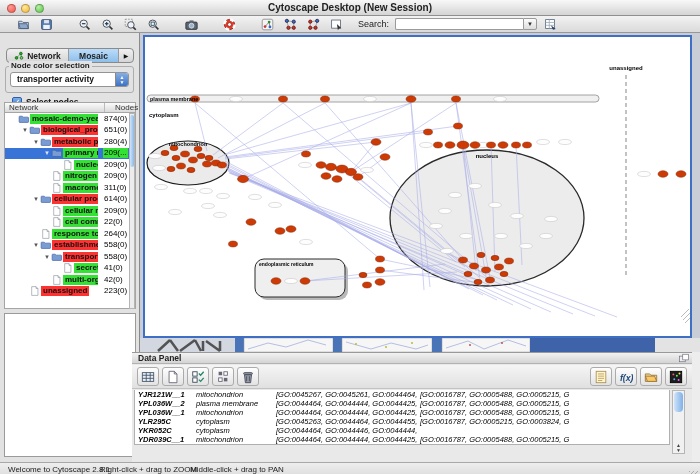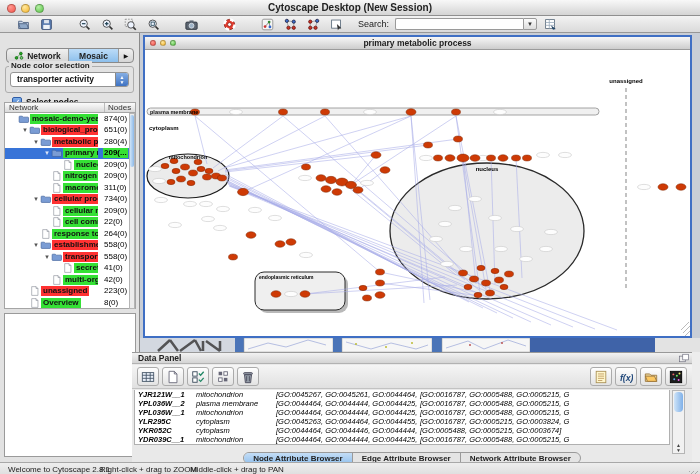--- a/index.html
+++ b/index.html
@@ -45,31 +45,31 @@
   .combo { position:absolute; top:39px; left:10px; width:119px; height:15px; background:#fff; border:1px solid #949494;
     border-radius:3px; font-size:8.5px; font-weight:bold; line-height:13px; padding-left:6px; }
   .combo-cap { position:absolute; right:0; top:0; bottom:0; width:13px; background:linear-gradient(#85aee4,#3e72c2);
     border-left:1px solid #888; border-radius:0 2px 2px 0; display:flex; flex-direction:column; align-items:center; justify-content:center; color:#fff; }
   .combo-cap span { font-size:5px; line-height:4.5px; }
   .cp-check { position:absolute; top:63px; left:12px; height:11px; display:flex; align-items:center; gap:4px; font-size:8.5px; font-weight:bold; }
   .cbox { width:10px; height:10px; background:linear-gradient(#7fb0ea,#3a6fc2); border:1px solid #2d5ba6; border-radius:2px;
     color:#fff; font-size:8px; line-height:9px; text-align:center; font-weight:bold; }
   .tree-h { position:absolute; top:69px; left:4px; width:132px; height:11px; background:linear-gradient(#fbfbfb,#dadada);
     border:1px solid #a5a5a5; font-size:8px; color:#333; line-height:10px; }
-  .tree-h .c1 { position:absolute; left:4px; } .tree-h .c2 { position:absolute; left:99px; border-left:1px solid #bbb; padding-left:3px; top:0; bottom:0; line-height:10px; }
+  .tree-h .c1 { position:absolute; left:4px; } .tree-h .c2 { position:absolute; left:99px; border-left:1px solid #bbb; padding-left:10px; top:0; bottom:0; line-height:10px; }
   .tree { position:absolute; top:80px; left:4px; width:132px; height:196px; background:#fff; border:1px solid #a5a5a5; border-top:none; overflow:hidden; }
   .trow { position:relative; height:11.5px; display:flex; align-items:center; white-space:nowrap; }
   .trow.sel { background:#3874d8; }
   .arr { width:8px; font-size:7px; color:#555; text-align:center; flex:none; }
   .trow.sel .arr { color:#dce6f8; }
   .ticon { width:12px; flex:none; display:flex; align-items:center; }
   .tlabel { font-size:8px; font-weight:bold; padding:0 2px; overflow:hidden; line-height:10px; }
   .tlabel.green { background:#35e135; } .tlabel.red { background:#ff3232; }
   .tcount { position:absolute; left:98px; font-size:8px; color:#000; padding:0 1px; line-height:10px; }
-  .trow.sel .tcount { background:#35e135;font-weight:bold; }
+  .trow.sel .tcount { background:#35e135; }
   .tree-sb { position:absolute; top:80px; right:4px; width:6px; height:196px; background:#ececec; border:1px solid #b5b5b5; }
   .tree-sb .thumb { margin:1px auto 0; width:4px; height:52px; background:linear-gradient(90deg,#cfe4f8,#8db9e8); border-radius:2px; }
   .birdseye { position:absolute; top:280px; left:4px; width:132px; height:144px; background:#fff; border:1px solid #9a9a9a; }
 
   
   .desktop { position:absolute; left:140px; top:33px; width:560px; height:319px; background:#c9ced6; overflow:hidden; }
   .frame { position:absolute; left:3px; top:2px; width:549px; height:303px; border:2px solid #3f6fc4; background:#fff; }
   .frame-tb { height:13px; background:linear-gradient(#f7f7f7,#cdcdcd); border-bottom:1px solid #9b9b9b;
     font-size:8.5px; font-weight:bold; text-align:center; line-height:12px; position:relative; color:#222; }
   .frame-tb .lights { left:5px; top:3px; gap:4px; }
@@ -342,21 +342,21 @@
           <span class="tcount">311(0)</span>
         </div>
         <div class="trow" style="padding-left: 27px;">
           <span class="arr">▾</span>
           <span class="ticon">
             <svg width="11" height="10" viewBox="0 0 16 16">
               <path d="M1 4.5a1 1 0 011-1h4L7.5 5H15a1 1 0 011 1v6.5a1 1 0 01-1 1H2a1 1 0 01-1-1z" fill="#7a9cd4" stroke="#3b5d96"></path>
             </svg>
           </span>
           <span class="tlabel red" style="max-width: 46px;">cellular process</span>
-          <span class="tcount">734(0)</span>
+          <span class="tcount">614(0)</span>
         </div>
         <div class="trow" style="padding-left: 38px;">
           <span class="arr"></span>
           <span class="ticon">
             <svg width="11" height="10" viewBox="0 0 16 16">
               <path d="M3.5 1h7l3 3v11h-10z" fill="#fff" stroke="#8a8f99"></path>
               <path d="M10.5 1v3h3" fill="none" stroke="#8a8f99"></path>
             </svg>
           </span>
           <span class="tlabel green" style="max-width: 35px;">cellular metabol</span>
@@ -429,49 +429,30 @@
         <div class="trow" style="padding-left: 16px;">
           <span class="arr"></span>
           <span class="ticon">
             <svg width="11" height="10" viewBox="0 0 16 16">
               <path d="M3.5 1h7l3 3v11h-10z" fill="#fff" stroke="#8a8f99"></path>
               <path d="M10.5 1v3h3" fill="none" stroke="#8a8f99"></path>
             </svg>
           </span>
           <span class="tlabel red" style="max-width: 57px;">unassigned</span>
           <span class="tcount">223(0)</span>
-        </div>
-        <div class="trow" style="padding-left: 16px;">
-          <span class="arr"></span>
-          <span class="ticon">
-            <svg width="11" height="10" viewBox="0 0 16 16">
-              <path d="M3.5 1h7l3 3v11h-10z" fill="#fff" stroke="#8a8f99"></path>
-              <path d="M10.5 1v3h3" fill="none" stroke="#8a8f99"></path>
-            </svg>
-          </span>
-          <span class="tlabel green" style="max-width: 57px;">Overview</span>
-          <span class="tcount">8(0)</span>
         </div>
       </div>
     <div class="tree-sb">
         <div class="thumb"></div>
       </div>
     <div class="birdseye"></div>
   </div>
 
   <div class="desktop">
     <div class="frame">
-      <div class="frame-tb">
-        <div class="lights">
-          <span class="light red"></span>
-          <span class="light yellow"></span>
-          <span class="light green"></span>
-        </div>
-        <span>primary metabolic process</span>
-      </div>
       <div class="canvas">
         <svg id="graph" width="545" height="286" viewBox="0 0 545 286">
             <rect x="2" y="58" width="452" height="7" rx="3.5" fill="#f0f0f0" stroke="#8d8d8d" stroke-width="0.8"></rect>
             <ellipse cx="43" cy="126" rx="41" ry="22" fill="#ebebeb" stroke="#1a1a1a" stroke-width="1.2"></ellipse>
             <ellipse cx="342" cy="181" rx="97" ry="68" fill="#ececec" stroke="#2a2a2a" stroke-width="1.3"></ellipse>
             <rect x="113" y="225" width="90" height="38" rx="9" fill="#b9b9b9"></rect>
             <rect x="110" y="222" width="90" height="38" rx="9" fill="#efefef" stroke="#2a2a2a" stroke-width="1"></rect>
             <line x1="481" y1="38" x2="481" y2="240" stroke="#9a9a9a" stroke-width="1.2" stroke-dasharray="4 3"></line>
             <line x1="80" y1="124" x2="300" y2="240" stroke="#a9aee8" stroke-width="0.7" opacity="0.8"></line>
             <line x1="80" y1="126" x2="312" y2="246" stroke="#a9aee8" stroke-width="0.7" opacity="0.8"></line>
@@ -750,43 +731,35 @@
             <div class="dp-cell id">YLR295C</div>
             <div class="dp-cell">cytoplasm</div>
             <div class="dp-cell">[GO:0045263, GO:0044464, GO:0044455, G...</div>
             <div class="dp-cell">[GO:0016787, GO:0005215, GO:0003824, G...</div>
             <div class="dp-cell"></div>
           </div>
           <div class="dp-row">
             <div class="dp-cell id">YKR052C</div>
             <div class="dp-cell">cytoplasm</div>
             <div class="dp-cell">[GO:0044464, GO:0044446, GO:0044444, G...</div>
-            <div class="dp-cell">[GO:0005488, GO:0005215, GO:0003674]</div>
             <div class="dp-cell"></div>
           </div>
           <div class="dp-row">
             <div class="dp-cell id">YDR039C__1</div>
             <div class="dp-cell">mitochondrion</div>
             <div class="dp-cell">[GO:0044464, GO:0044444, GO:0044425, G...</div>
             <div class="dp-cell">[GO:0016787, GO:0005488, GO:0005215, G...</div>
             <div class="dp-cell"></div>
           </div>
         </div>
       </div>
     <div class="dp-sb">
       <div class="thumb"></div>
       <div class="arrows">▲<br>▼</div>
     </div>
-    <div class="dp-tabs">
-        <div class="dptab-group" id="dp-tabs">
-          <div class="dptab sel">Node Attribute Browser</div>
-          <div class="dptab">Edge Attribute Browser</div>
-          <div class="dptab">Network Attribute Browser</div>
-        </div>
-      </div>
   </div>
 
   <div class="status" id="statusbar">
     <div class="grip"></div>
   <span class="s0">Welcome to Cytoscape 2.8.1</span>
       <span class="s1">Right-click + drag to ZOOM</span>
       <span class="s2">Middle-click + drag to PAN</span>
     </div>
 </div>
 

